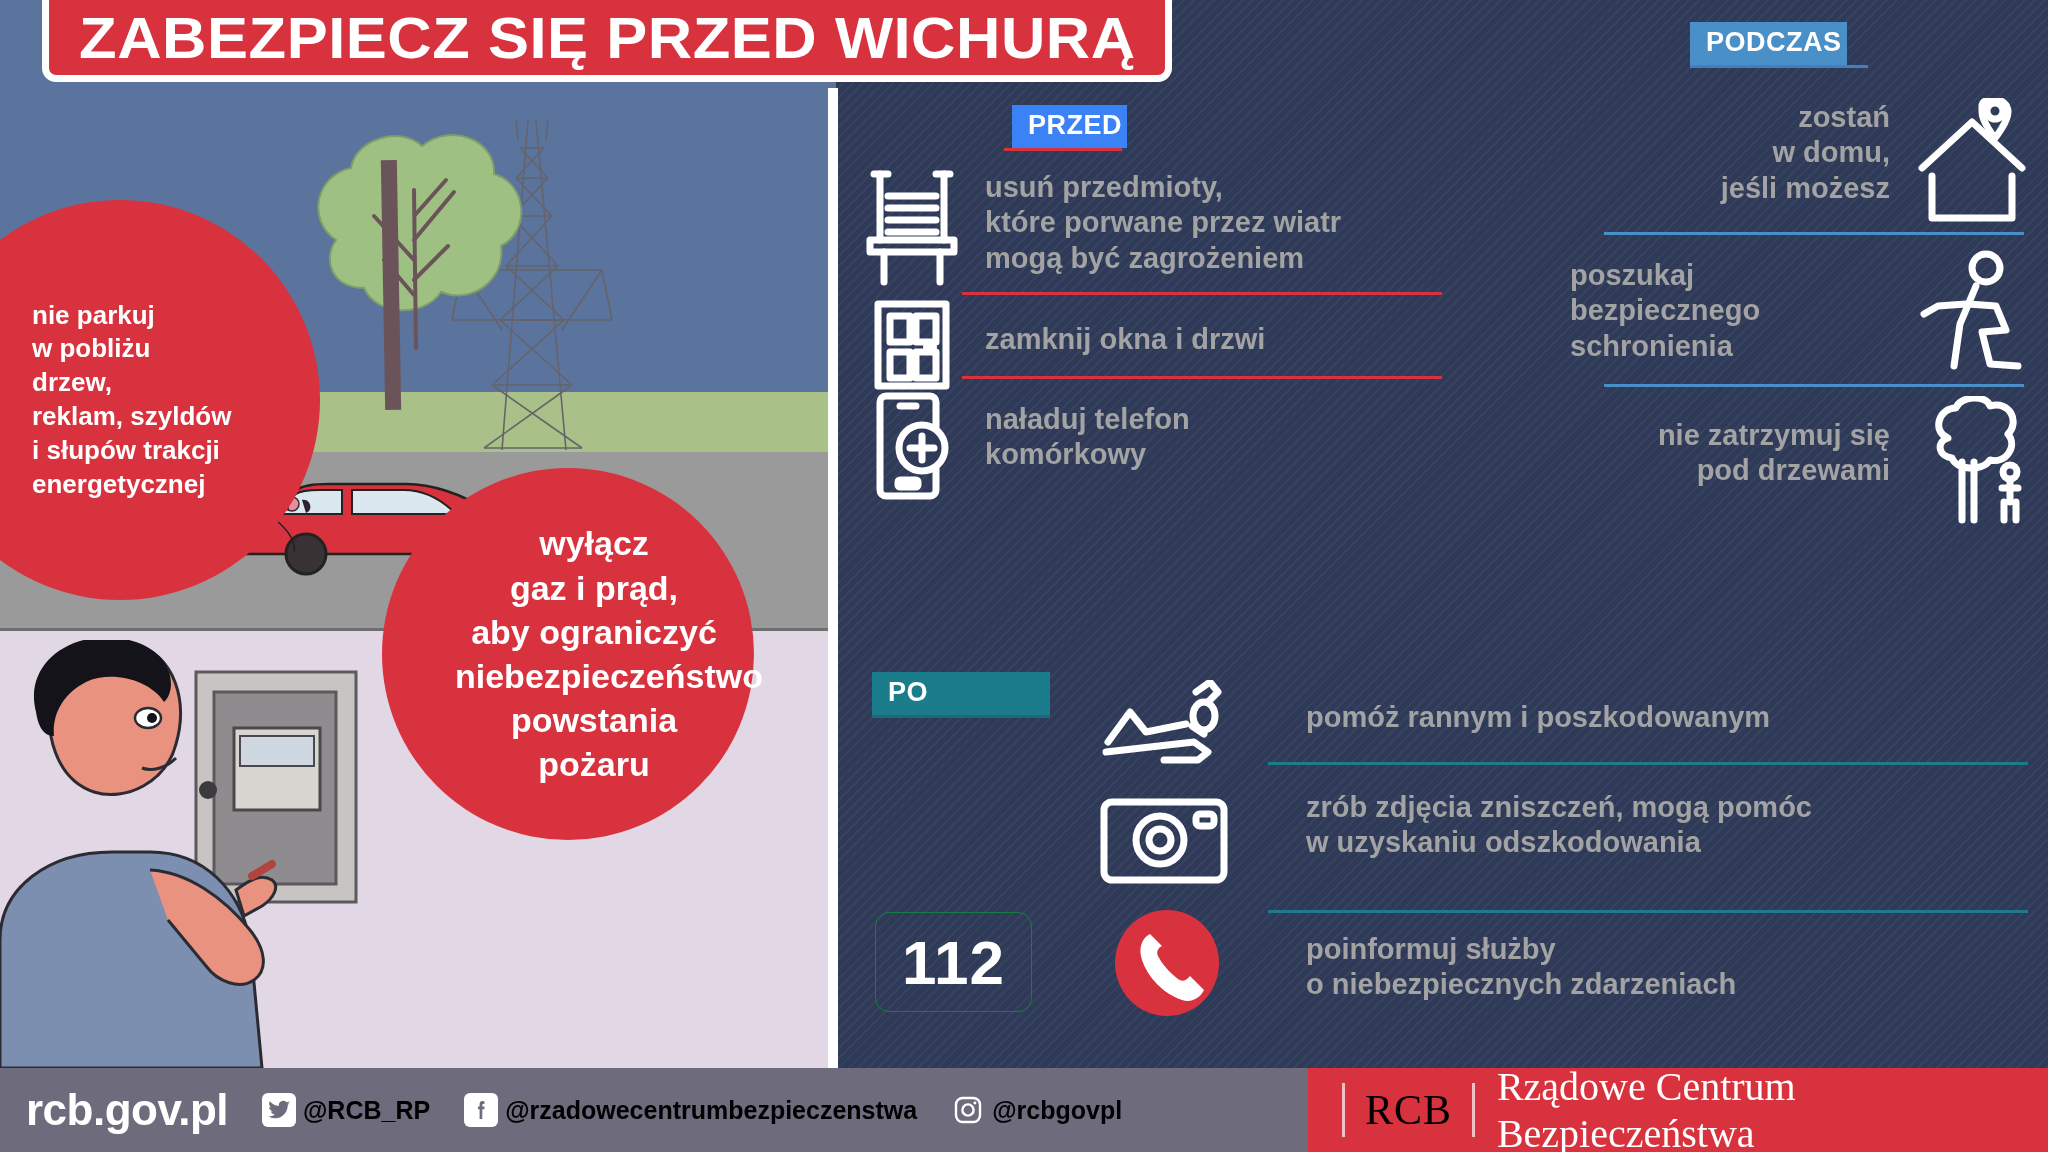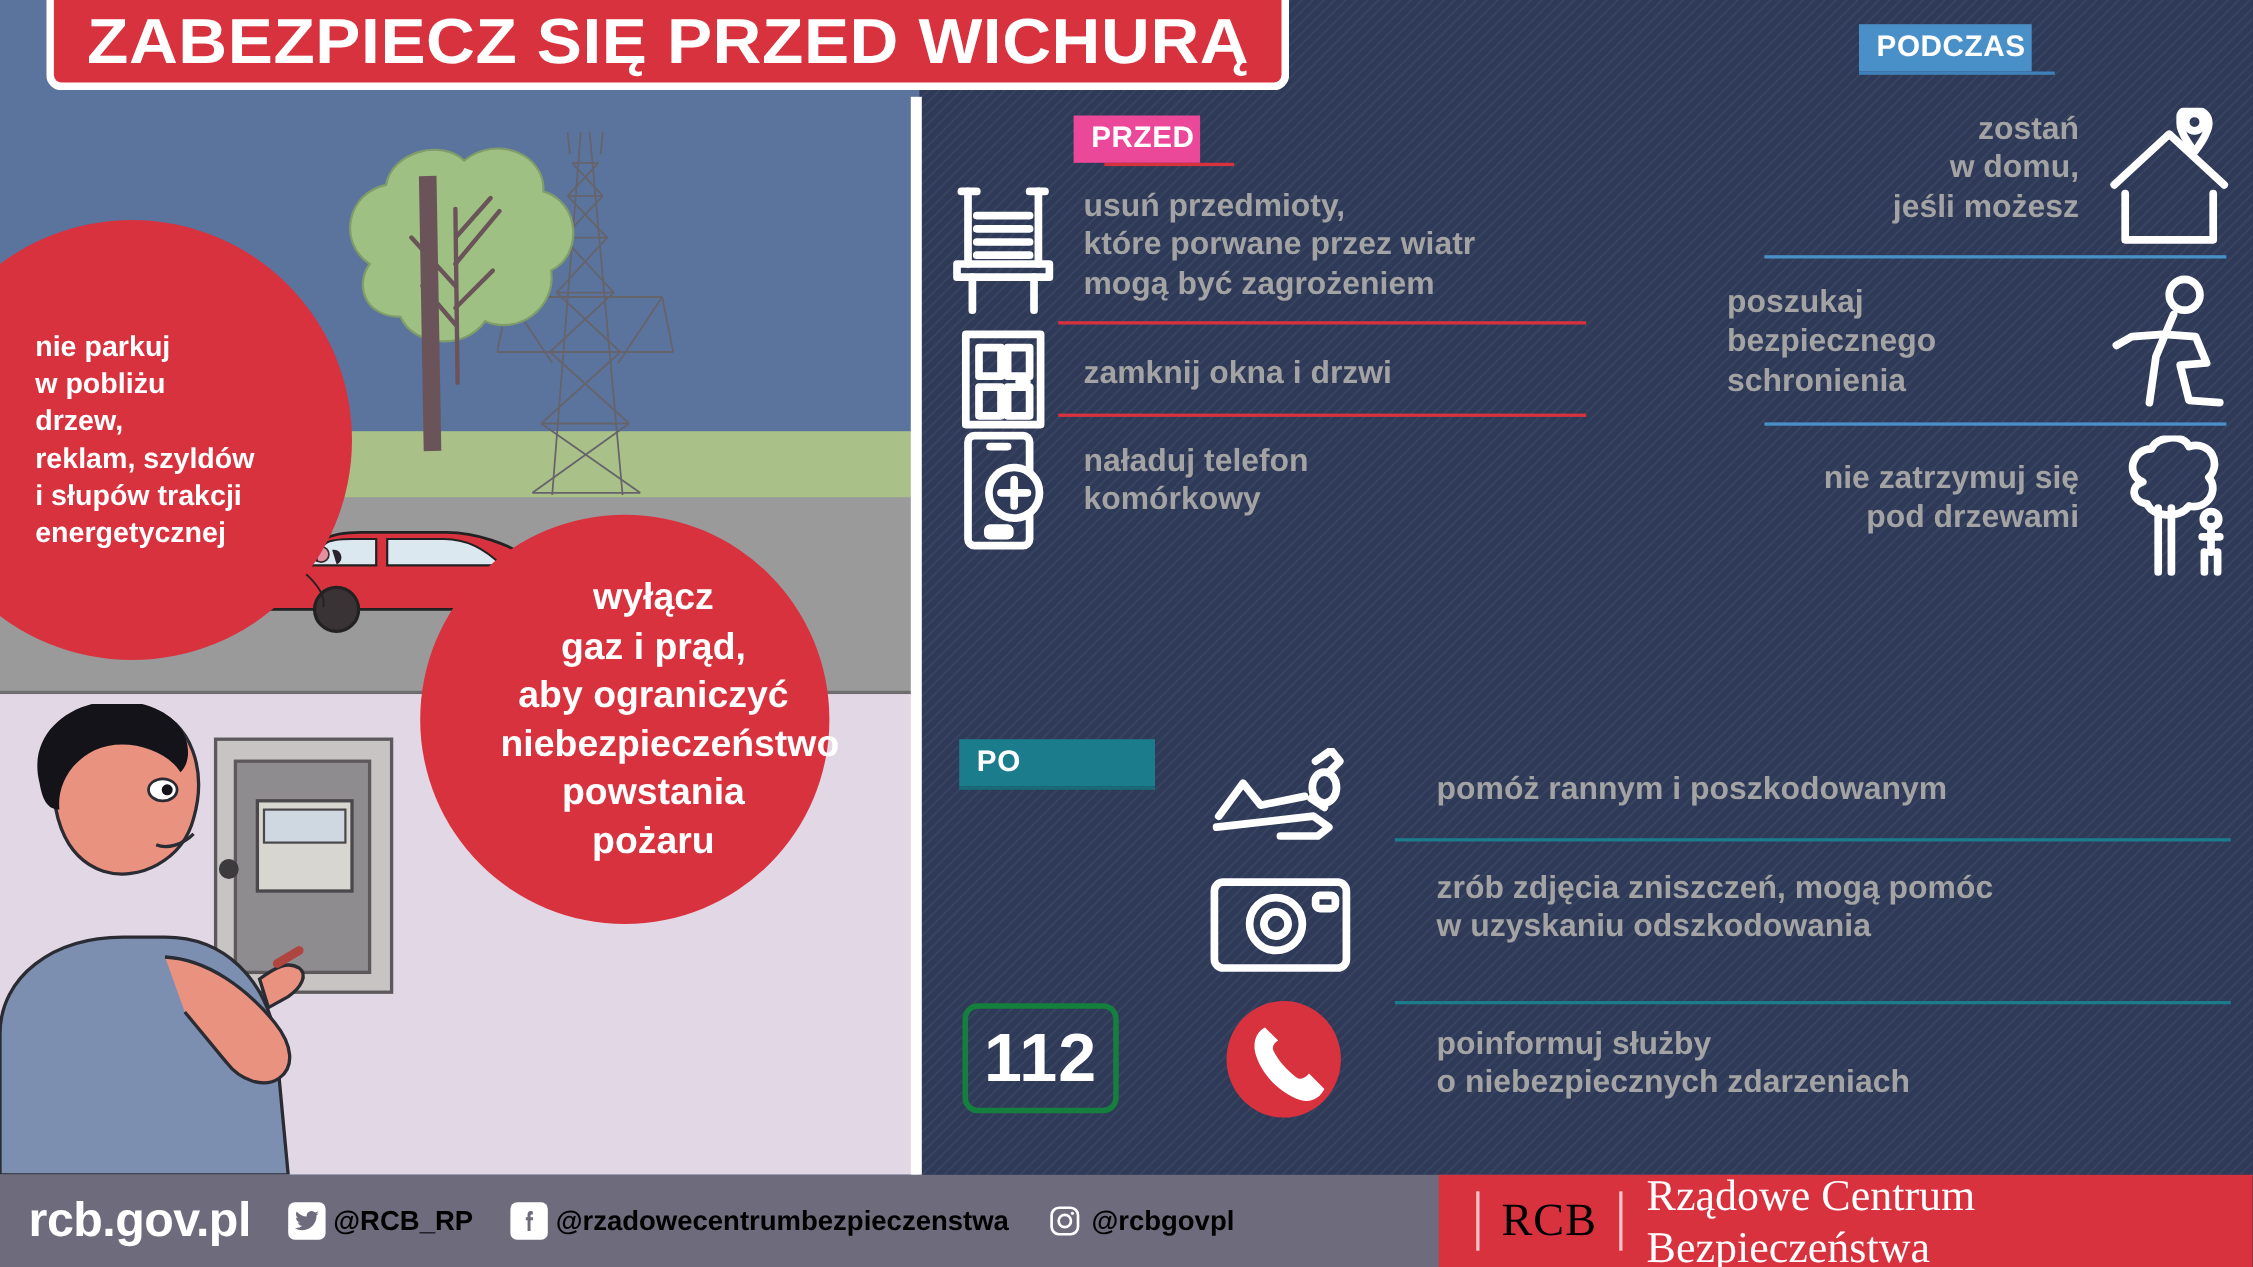--- a/index.html
+++ b/index.html
@@ -185,21 +185,21 @@
 aby ograniczyć
 niebezpieczeństwo
 powstania
 pożaru</div>
     </div>
   </div>
 
   <div class="right-panel"></div>
   <div class="panel-white-gap"></div>
 
-  <div class="badge" style="left:976px; top:105px; background:#ec4899;">PRZED</div>
+  <div class="badge" style="left:1012px; top:105px; background:#3b82f6;">PRZED</div>
   <div class="badge-underline" style="left:1004px; top:148px; width:118px; background:#d9323f;"></div>
 
   <svg style="position:absolute; left:866px; top:168px; width:92px; height:118px;" viewBox="0 0 92 118">
     <g class="icon-white">
       <path d="M14 6 L14 72 M78 6 L78 72"></path>
       <path d="M8 6 L22 6 M70 6 L84 6"></path>
       <path d="M22 28 L70 28 M22 40 L70 40 M22 52 L70 52 M22 64 L70 64"></path>
       <rect x="4" y="72" width="84" height="12"></rect>
       <path d="M18 84 L18 114 M74 84 L74 114"></path>
     </g>
@@ -294,21 +294,21 @@
       <rect x="6" y="14" width="120" height="78" rx="8"></rect>
       <circle cx="62" cy="52" r="24"></circle>
       <circle cx="62" cy="52" r="11"></circle>
       <rect x="98" y="26" width="18" height="12" rx="4"></rect>
     </g>
   </svg>
   <div class="section-text" style="position:absolute; left:1306px; top:790px; width:700px; font-size:29px; white-space:pre-line;">zrób zdjęcia zniszczeń, mogą pomóc
 w uzyskaniu odszkodowania</div>
   <div class="divider" style="left:1268px; top:910px; width:760px; background:#1b7d8c;"></div>
 
-  <div style="position:absolute; left:875px; top:912px; width:142px; height:100px; border:5px solid #15803d; border-radius:14px; display:flex; align-items:center; justify-content:center;">
+  <div style="position:absolute; left:875px; top:912px; width:157px; height:100px; border:1px solid #15803d; border-radius:14px; display:flex; align-items:center; justify-content:center;">
     <span style="color:#fff; font-size:62px; font-weight:700; letter-spacing:1px;">112</span>
   </div>
   <svg style="position:absolute; left:1112px; top:908px; width:110px; height:110px;" viewBox="0 0 110 110">
     <ellipse cx="55" cy="55" rx="52" ry="53" fill="#d9323f"></ellipse>
     <path d="M38 26 C30 30 26 40 30 52 C36 70 52 86 70 92 C80 95 88 90 92 82 L78 68 C74 73 70 74 66 71 C58 65 50 56 46 48 C44 44 46 40 50 38Z" fill="#fff"></path>
   </svg>
   <div class="section-text" style="position:absolute; left:1306px; top:932px; width:700px; font-size:29px; white-space:pre-line;">poinformuj służby
 o niebezpiecznych zdarzeniach</div>
 
   <div class="title-banner">

